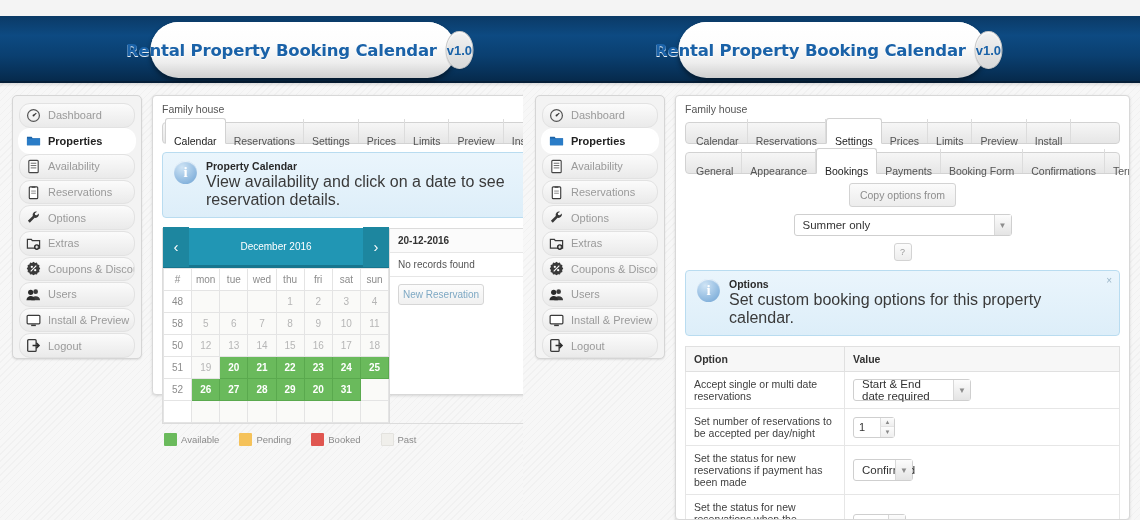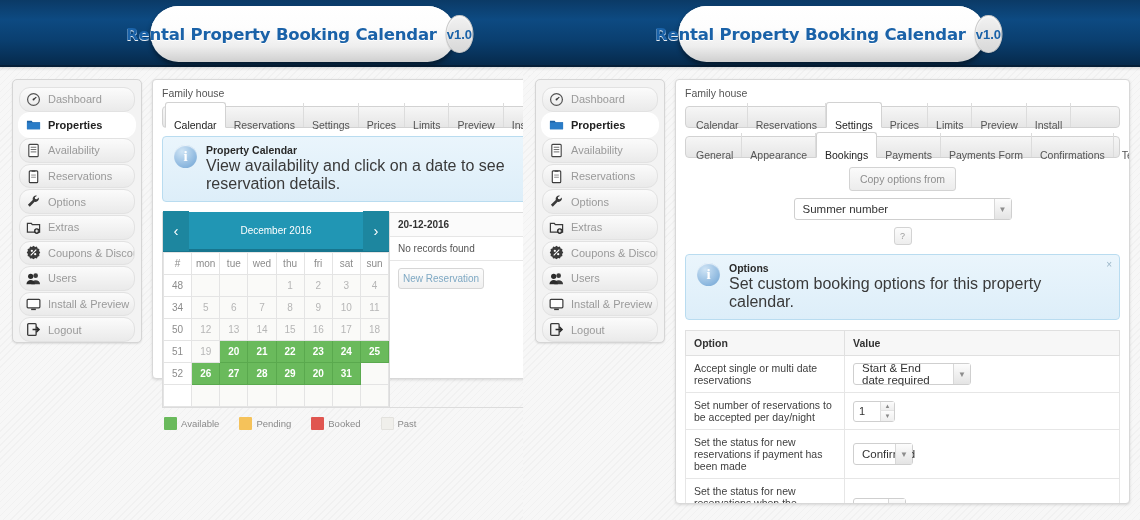--- a/index.html
+++ b/index.html
@@ -8,21 +8,21 @@
     overflow: hidden;
     font-family: "Liberation Sans", sans-serif;
     background: #fff;
   }
   .stage { position: relative; width: 1140px; height: 520px; overflow: hidden; }
 
   
   .shot { position: absolute; top: 0; height: 520px; overflow: hidden; background: #f4f4f4; }
   .shot.left  { left: 0;   width: 523px; }
   .shot.right { left: 523px; width: 617px; }
-  .shot .inner { position: absolute; top: 0; height: 476px; }
+  .shot .inner { position: absolute; top: 16px; height: 476px; }
   .shot.left .inner  { left: 0; width: 605px; }
   .shot.right .inner { left: 0; width: 617px; }
 
   
   .topbar {
     position: relative; height: 67px; width: 100%;
     background: linear-gradient(to bottom, #0b3a66 0%, #0d4a82 30%, #0a3f70 62%, #062a4c 100%);
     border-bottom: 2px solid #061f38;
   }
   .logo-pill {
@@ -416,21 +416,21 @@
                       <td class="wk">48</td>
                       <td class="blank"></td>
                       <td class="blank"></td>
                       <td class="blank"></td>
                       <td class="past">1</td>
                       <td class="past">2</td>
                       <td class="past">3</td>
                       <td class="past">4</td>
                     </tr>
                     <tr>
-                      <td class="wk">34</td>
+                      <td class="wk">58</td>
                       <td class="past">5</td>
                       <td class="past">6</td>
                       <td class="past">7</td>
                       <td class="past">8</td>
                       <td class="past">9</td>
                       <td class="past">10</td>
                       <td class="past">11</td>
                     </tr>
                     <tr>
                       <td class="wk">50</td>
@@ -610,29 +610,29 @@
               <div class="tab">Prices</div>
               <div class="tab">Limits</div>
               <div class="tab">Preview</div>
               <div class="tab">Install</div>
             </div>
           <div class="tabs sub" id="subtabs-right">
               <div class="tab">General</div>
               <div class="tab">Appearance</div>
               <div class="tab active">Bookings</div>
               <div class="tab">Payments</div>
-              <div class="tab">Payments Form</div>
+              <div class="tab">Booking Form</div>
               <div class="tab">Confirmations</div>
               <div class="tab">Terms</div>
             </div>
 
           <div class="copyrow">
             <div class="btn-gray">Copy options from</div>
             <div class="sel wide">
-              <span>Summer number</span>
+              <span>Summer only</span>
               <span class="arw">▼</span>
             </div>
             <div class="btn-help">?</div>
           </div>
 
           <div class="infobox">
             <div class="info-ico">i</div>
             <div class="info-t">Options</div>
             <div class="info-d">Set custom booking options for this property calendar.</div>
             <div class="info-x">×</div>

